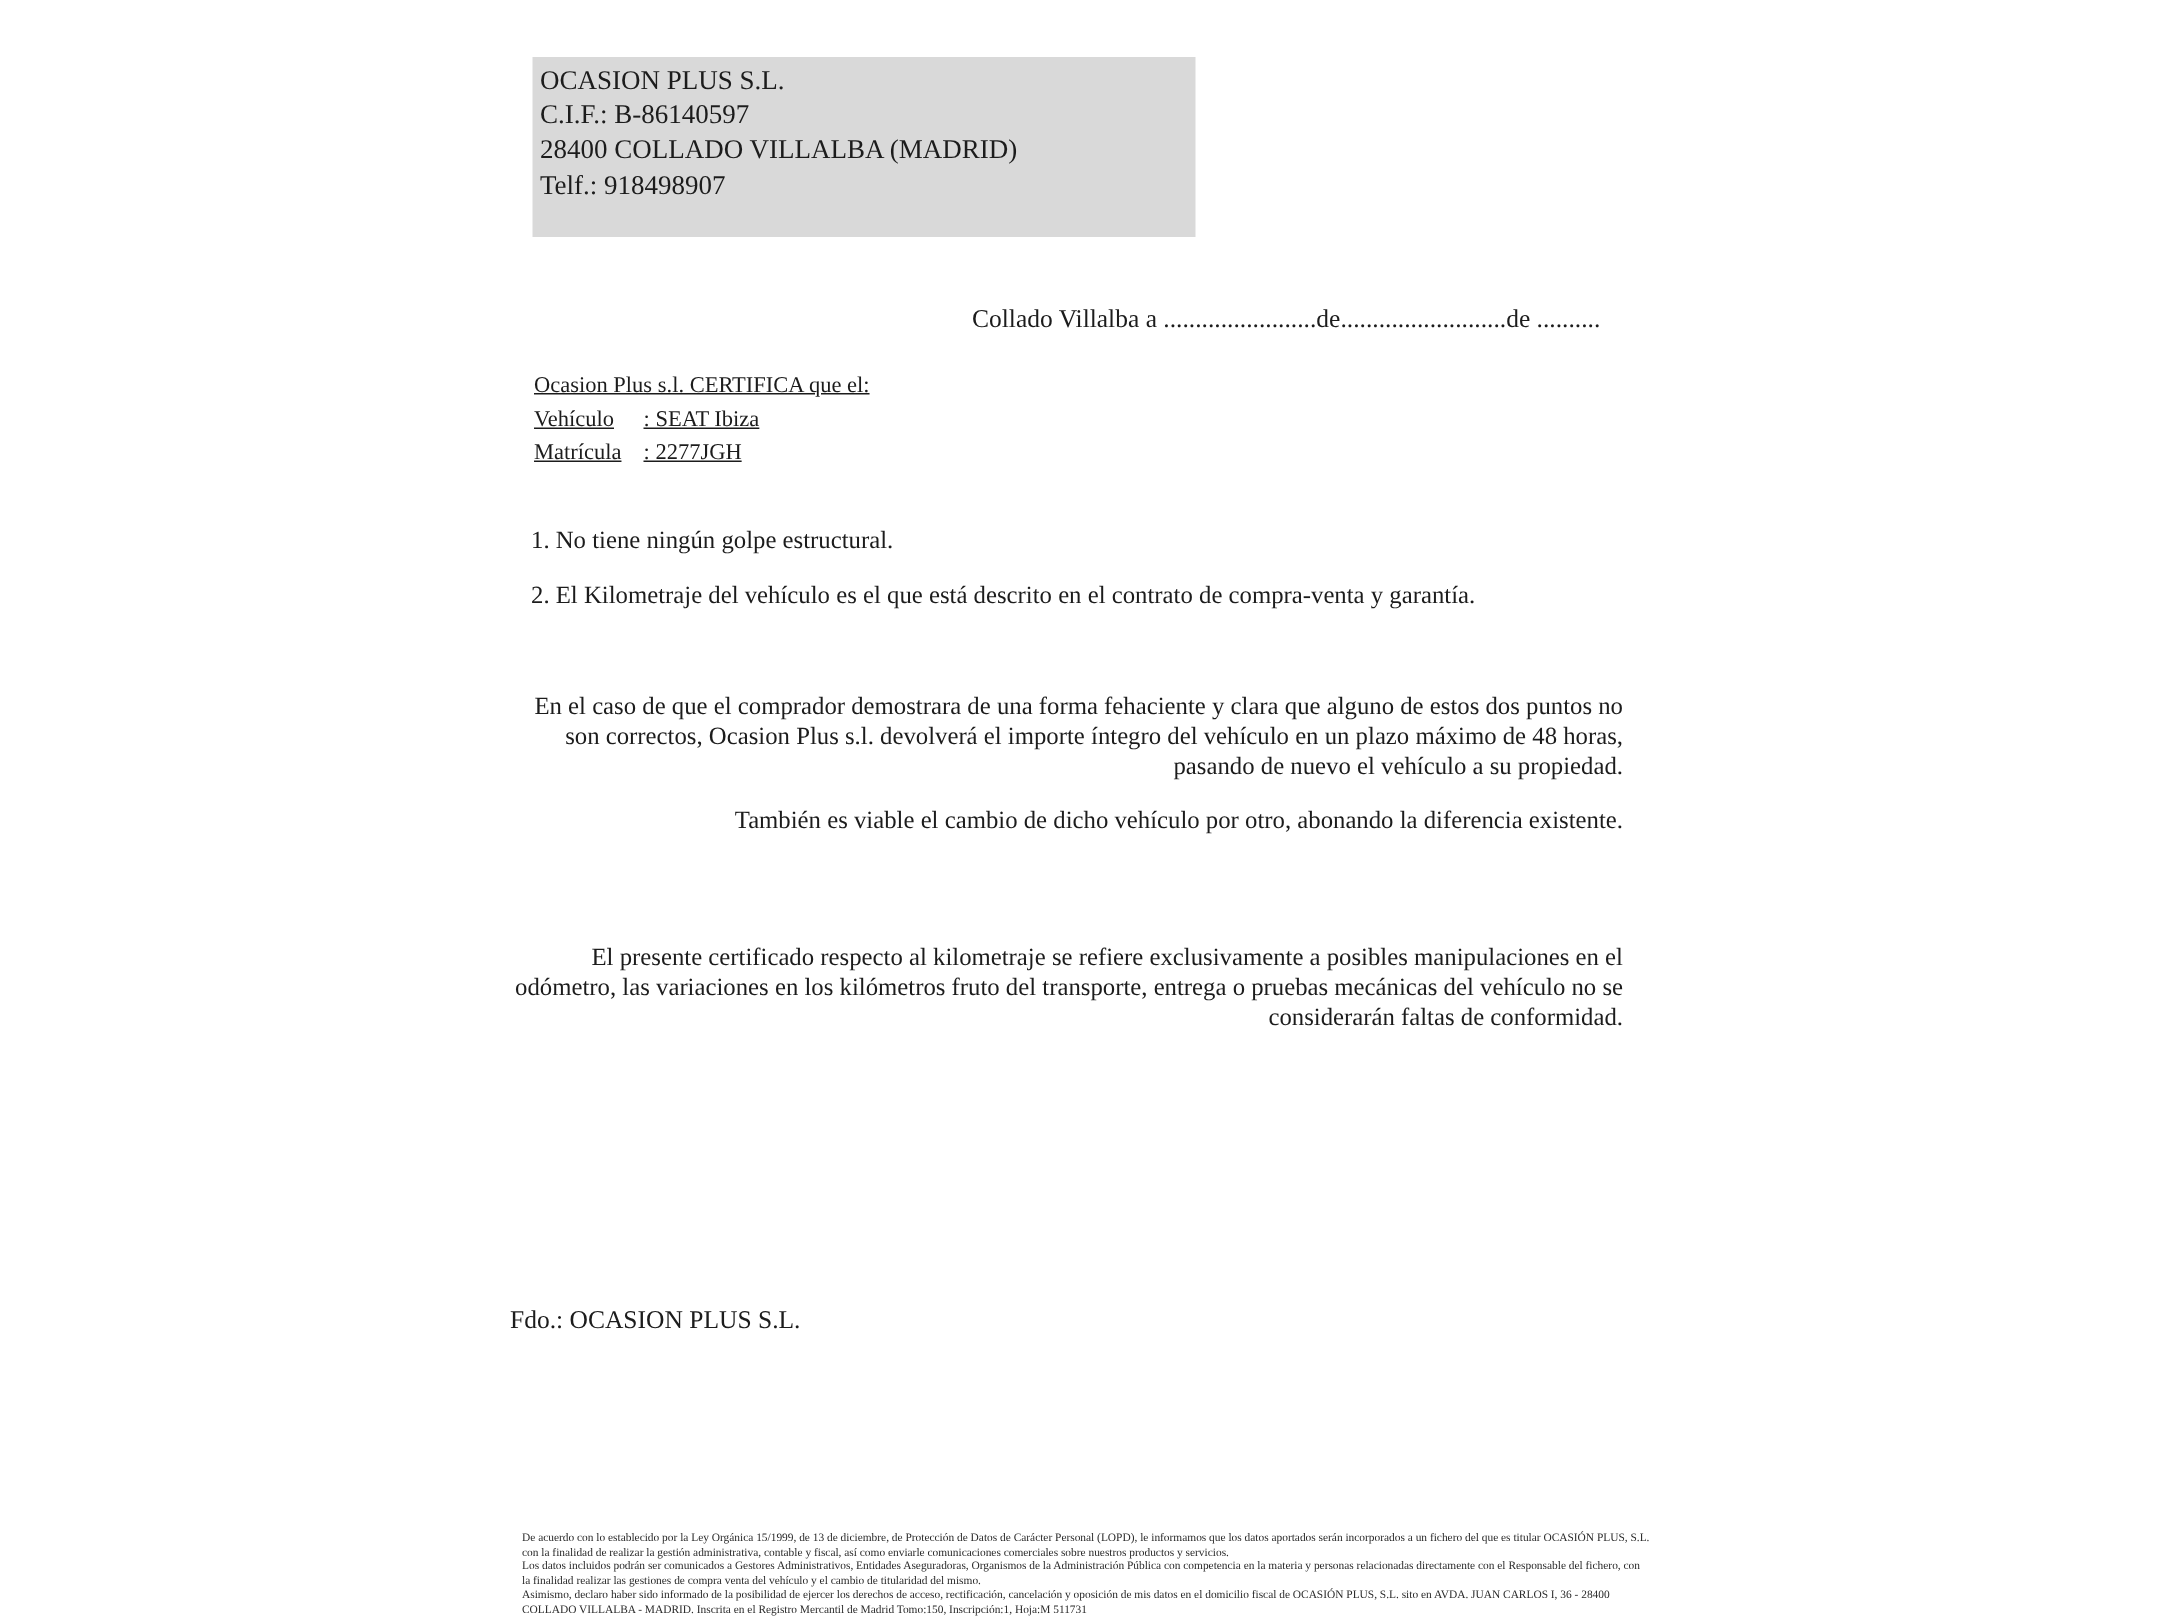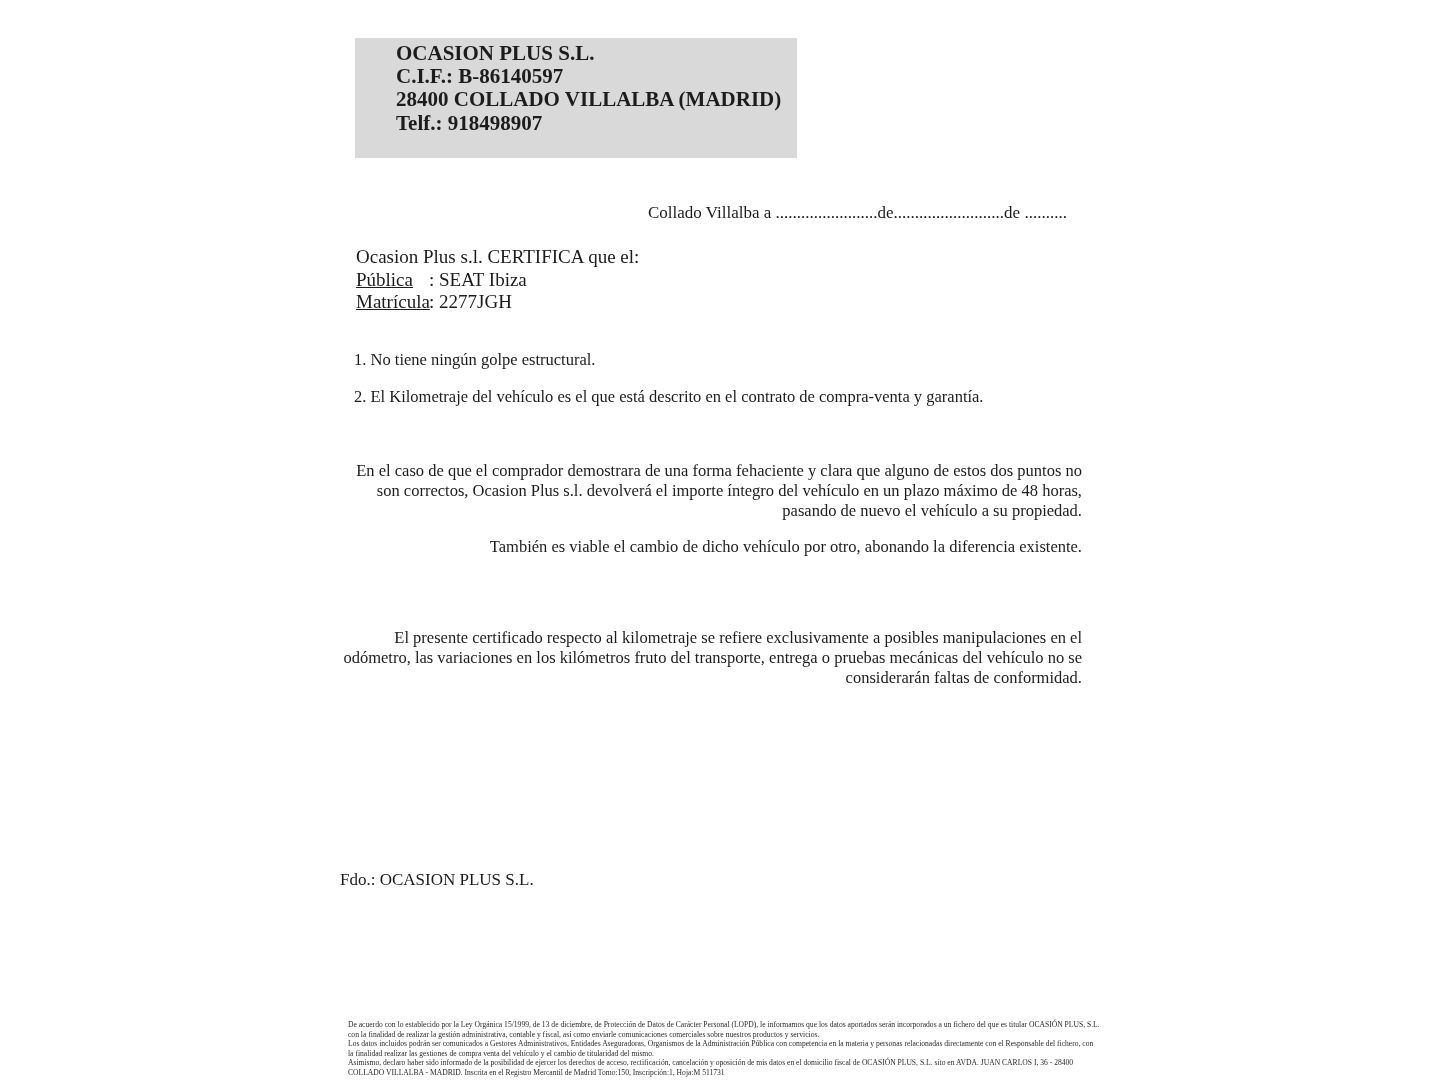--- a/index.html
+++ b/index.html
@@ -16,39 +16,39 @@
   .header-box {
     position: absolute;
     left: 355px;
     top: 38px;
     width: 442px;
     height: 120px;
     background: #d9d9d9;
     padding: 4px 6px 0 5px;
   }
   .header-box .hline {
-    font-weight: bold;
-    font-size: 21px;
+    font-weight: normal;
+    font-size: 18px;
     line-height: 23.2px;
     white-space: nowrap;
-    margin-left: 36px;
   }
   .date-line {
     position: absolute;
     left: 648px;
     top: 203px;
     font-size: 17px;
     white-space: nowrap;
   }
   .certify-block {
     position: absolute;
     left: 356px;
     top: 246px;
-    font-size: 19px;
+    font-size: 15px;
     line-height: 22.5px;
+    text-decoration: underline;
   }
   .cert-label-cell {
     display: inline-block;
     width: 73px;
   }
   .cert-label-cell .u { text-decoration: underline; }
   .body-text { font-size: 16.5px; line-height: 20px; }
   .point-1 { position: absolute; left: 354px; top: 350px; }
   .point-2 { position: absolute; left: 354px; top: 387px; }
   .para { position: absolute; left: 340px; width: 742px; text-align: right; }
@@ -83,21 +83,21 @@
     <div class="hline">C.I.F.: B-86140597</div>
     <div class="hline">28400 COLLADO VILLALBA (MADRID)</div>
     <div class="hline">Telf.: 918498907</div>
   </div>
 
   <div class="date-line">Collado Villalba a ........................de..........................de ..........</div>
 
   <div class="certify-block">
     <div>Ocasion Plus s.l. CERTIFICA que el:</div>
     <div class="cert-row">
-      <span class="cert-label-cell"><span class="u">Pública</span></span><span>: SEAT Ibiza</span>
+      <span class="cert-label-cell"><span class="u">Vehículo</span></span><span>: SEAT Ibiza</span>
     </div>
     <div class="cert-row">
       <span class="cert-label-cell"><span class="u">Matrícula</span></span><span>: 2277JGH</span>
     </div>
   </div>
 
   <div class="body-text point-1">1. No tiene ningún golpe estructural.</div>
   <div class="body-text point-2">2. El Kilometraje del vehículo es el que está descrito en el contrato de compra-venta y garantía.</div>
 
   <div class="body-text para para-1">En el caso de que el comprador demostrara de una forma fehaciente y clara que alguno de estos dos puntos no son correctos, Ocasion Plus s.l. devolverá el importe íntegro del vehículo en un plazo máximo de 48 horas, pasando de nuevo el vehículo a su propiedad.</div>

